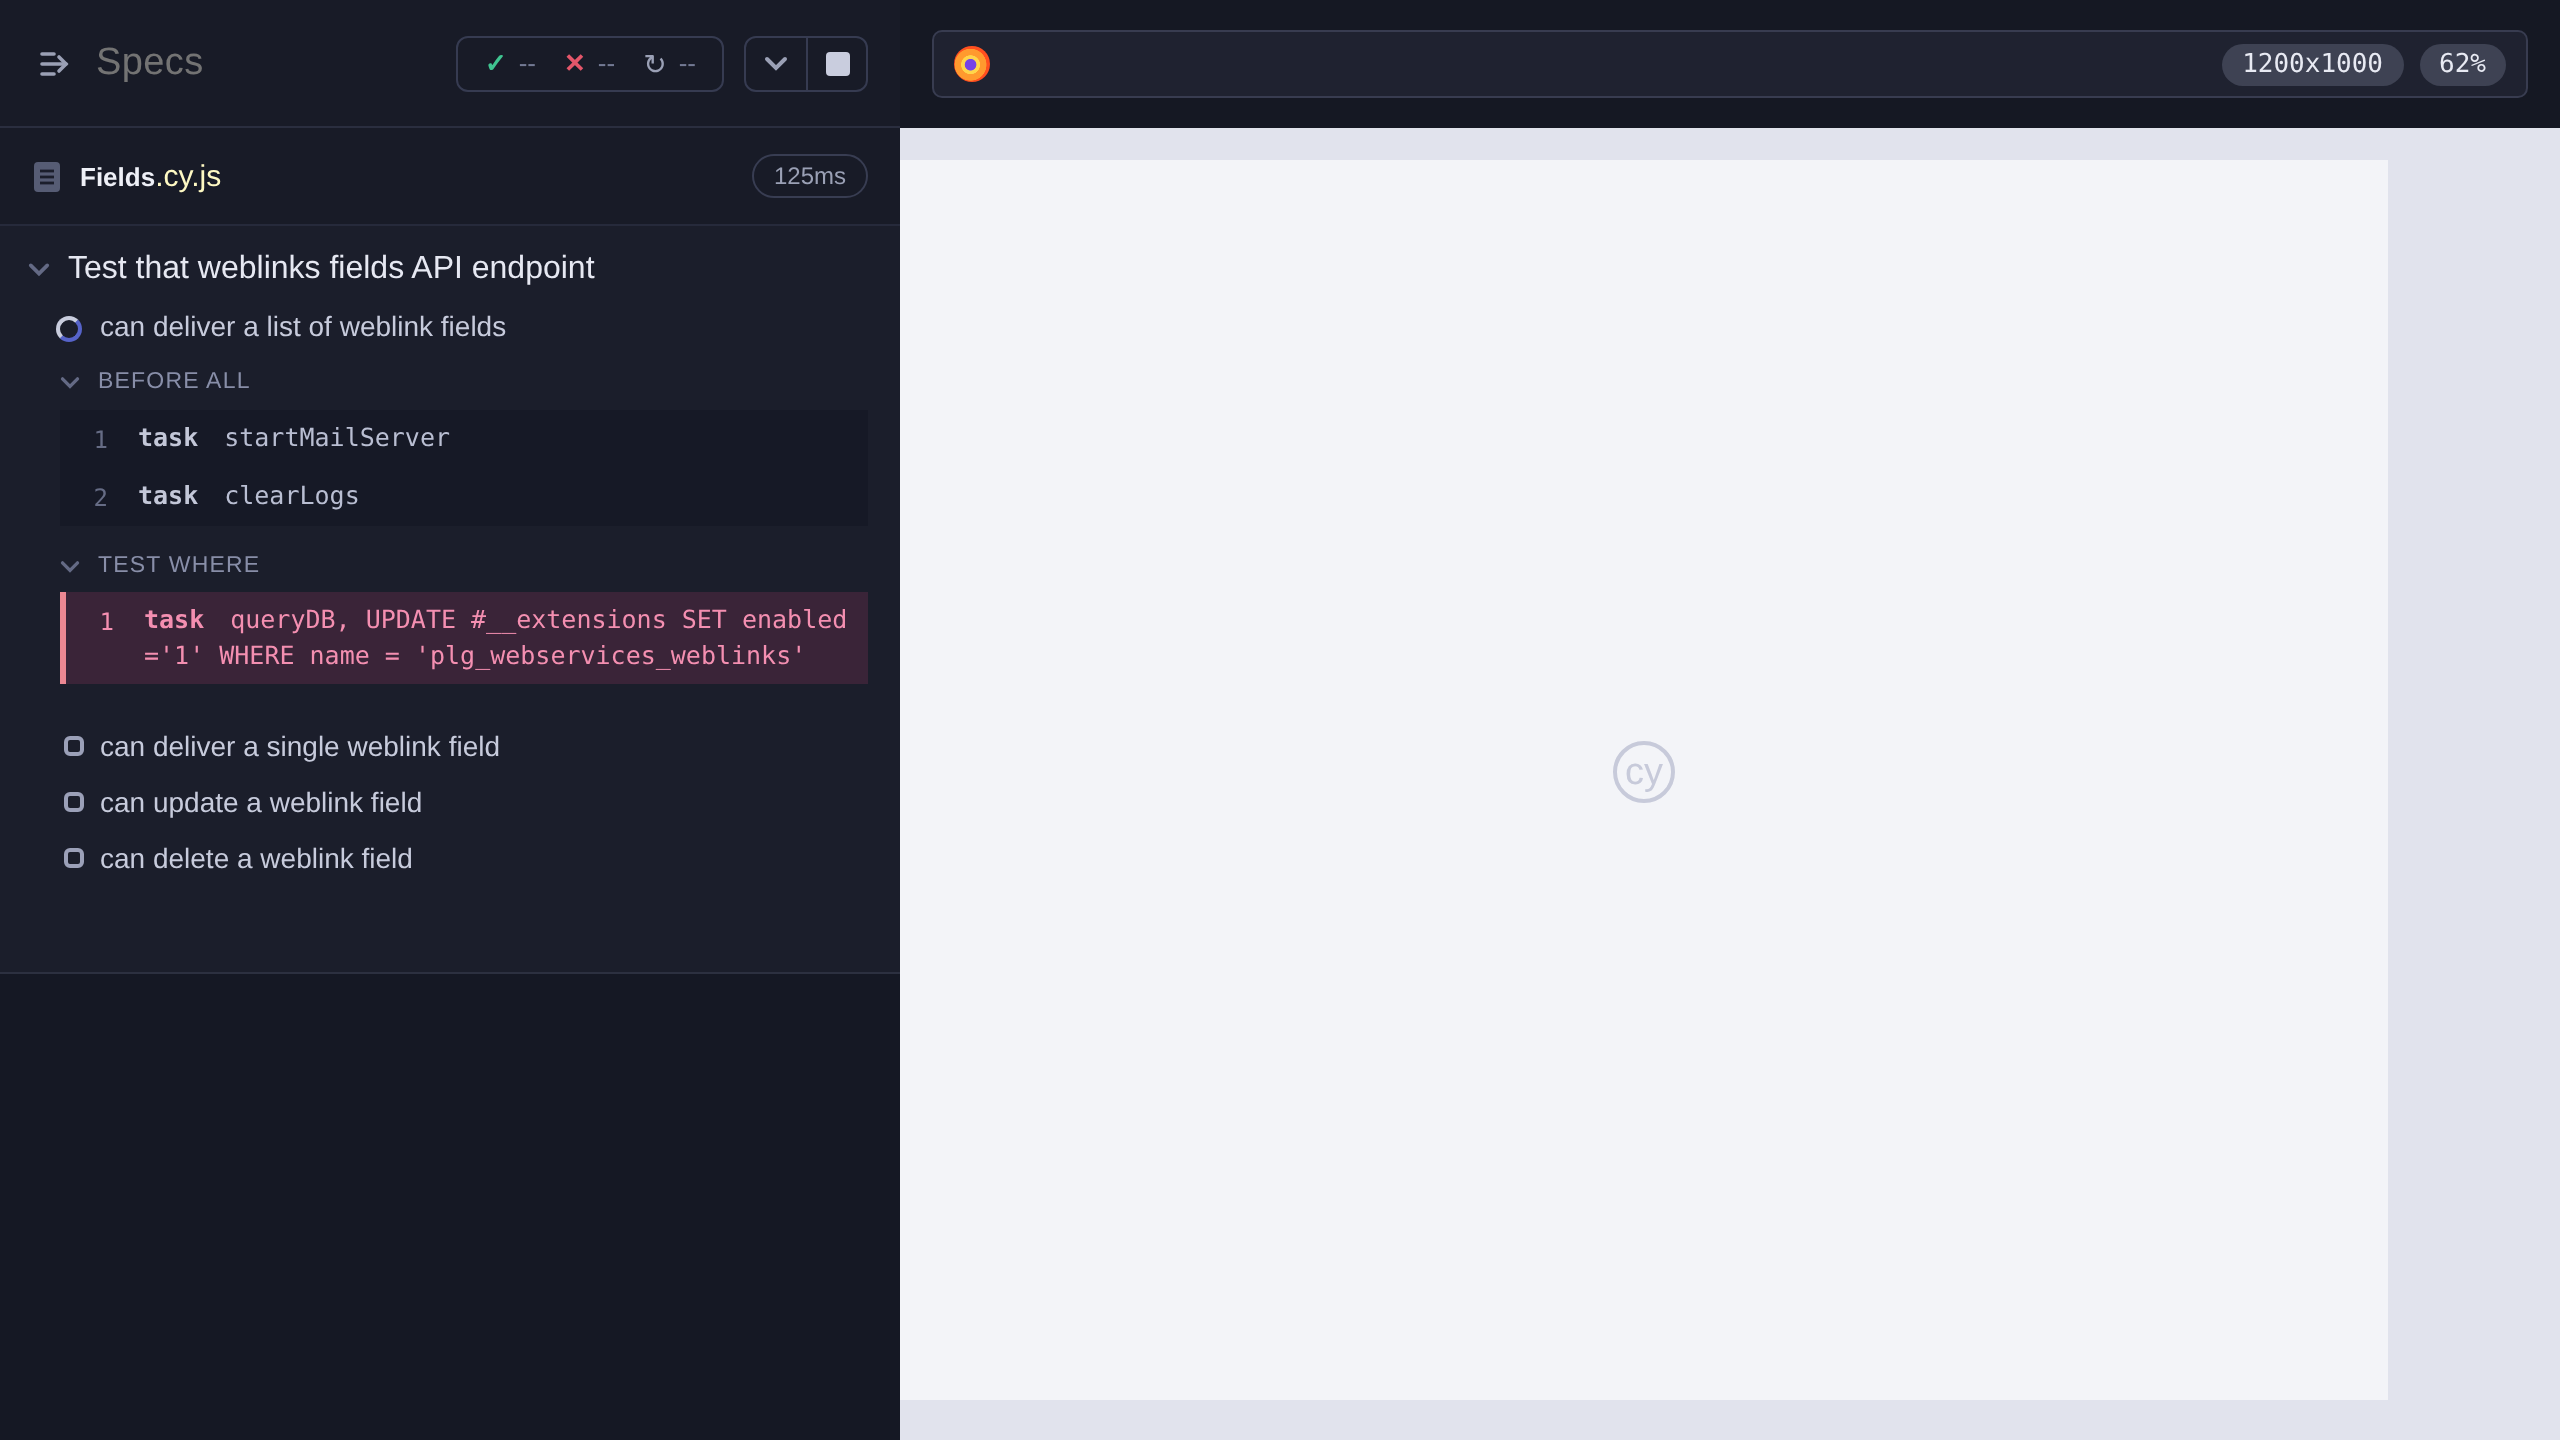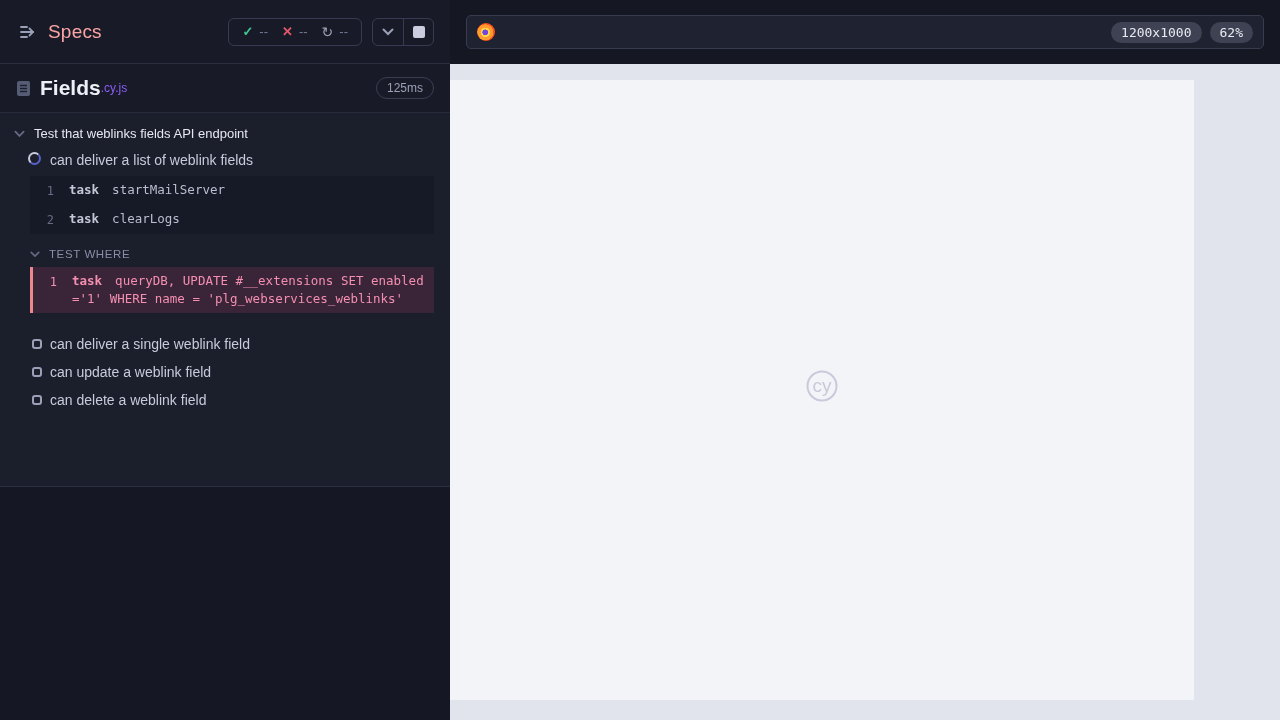--- a/index.html
+++ b/index.html
@@ -12,54 +12,54 @@
   .mono { font-family:"DejaVu Sans Mono", monospace; }
 
   
   .sidebar { width:450px; height:720px; display:flex; flex-direction:column; background:#181b27; }
 
   .rep-header {
     height:64px; flex:none; display:flex; align-items:center;
     padding:0 16px; border-bottom:1px solid #2a2e3f; background:#181b27;
   }
   .toggle-btn { width:24px; height:24px; display:flex; align-items:center; justify-content:center; cursor:pointer; }
-  .rep-title { color:#fca5a5; font-size:19px; margin-left:8px; letter-spacing:0.2px; }
+  .rep-title { color:#737373; font-size:19px; margin-left:8px; letter-spacing:0.2px; }
   .header-right { margin-left:auto; display:flex; gap:10px; align-items:center; }
   .stats-box {
     display:flex; align-items:center; gap:14px; border:1px solid #363b51;
     border-radius:6px; padding:5px 13px; height:28px;
   }
   .stat { display:flex; align-items:center; gap:6px; font-size:13px; color:#737a93; }
   .stat .glyph { font-size:13px; font-weight:bold; }
   .glyph.pass { color:#3fc490; }
   .glyph.fail { color:#e4566a; }
   .glyph.pend { color:#9aa0b5; font-weight:normal; font-size:14px; }
   .controls-box { display:flex; border:1px solid #363b51; border-radius:6px; height:28px; overflow:hidden; }
   .ctrl-btn { width:30px; display:flex; align-items:center; justify-content:center; cursor:pointer; }
   .ctrl-btn + .ctrl-btn { border-left:1px solid #363b51; }
   .stop-square { width:12px; height:12px; border-radius:2px; background:#c9cdde; }
 
   .spec-row {
     height:49px; flex:none; display:flex; align-items:center;
     padding:0 16px; border-bottom:1px solid #262a3b; background:#181b27;
   }
   .file-icon { margin-right:9px; display:flex; }
-  .spec-name { font-size:21px; font-weight:bold; color:#eef0f7; }
-  .spec-ext { font-size:12px; color:#8b5cf6; }
+  .spec-name { font-size:13px; font-weight:bold; color:#eef0f7; }
+  .spec-ext { font-size:15px; color:#fef9c3; }
   .spec-duration {
     margin-left:auto; font-size:12px; color:#9aa0b5;
     border:1px solid #383d52; border-radius:11px; padding:3px 10px;
   }
 
   .reporter { height:374px; flex:none; background:#1b1e2b; border-bottom:1px solid #2c3040; padding-top:13px; overflow:hidden; }
 
   .suite-row { display:flex; align-items:center; padding-left:14px; cursor:pointer; }
-  .suite-title { color:#e6e8f2; font-size:13px; font-weight:500; margin-left:9px; }
-
-  .test-running-row { display:flex; align-items:flex-start; padding-left:28px; margin-top:11px; cursor:pointer; }
+  .suite-title { color:#e6e8f2; font-size:16px; font-weight:500; margin-left:9px; }
+
+  .test-running-row { display:flex; align-items:flex-end; padding-left:28px; margin-top:11px; cursor:pointer; }
   .spinner {
     width:13px; height:13px; border-radius:50%;
     border:2.5px solid #c9cdde; border-right-color:#5663c9; border-bottom-color:#5663c9;
   }
   .test-running-label { color:#c7cbdc; font-size:14px; margin-left:9px; }
 
   .section-row { display:flex; align-items:center; padding-left:30px; margin-top:14px; cursor:pointer; }
   .section-label { color:#888ea8; font-size:11.5px; letter-spacing:0.6px; margin-left:9px; }
 
   .cmd-block { margin:8px 16px 0 30px; background:#161926; }
@@ -172,20 +172,26 @@
         <polyline points="1.5,1.5 6,6 10.5,1.5"></polyline>
       </svg>
       <span class="suite-title">Test that weblinks fields API endpoint</span>
     </div>
 
     <div class="test-running-row">
       <span class="spinner"></span>
       <span class="test-running-label">can deliver a list of weblink fields</span>
     </div>
 
+    <div class="section-row">
+      <svg width="10" height="7" viewBox="0 0 12 8" fill="none" stroke="#646a85" stroke-width="2" stroke-linecap="round">
+        <polyline points="1.5,1.5 6,6 10.5,1.5"></polyline>
+      </svg>
+      <span class="section-label">BEFORE ALL</span>
+    </div>
 
     <div class="cmd-block">
       <div class="cmd-row">
         <span class="cmd-num mono">1</span>
         <span class="cmd-content mono">
           <span class="cmd-method">task</span><span>startMailServer</span>
         </span>
       </div>
       <div class="cmd-row">
         <span class="cmd-num mono">2</span>

